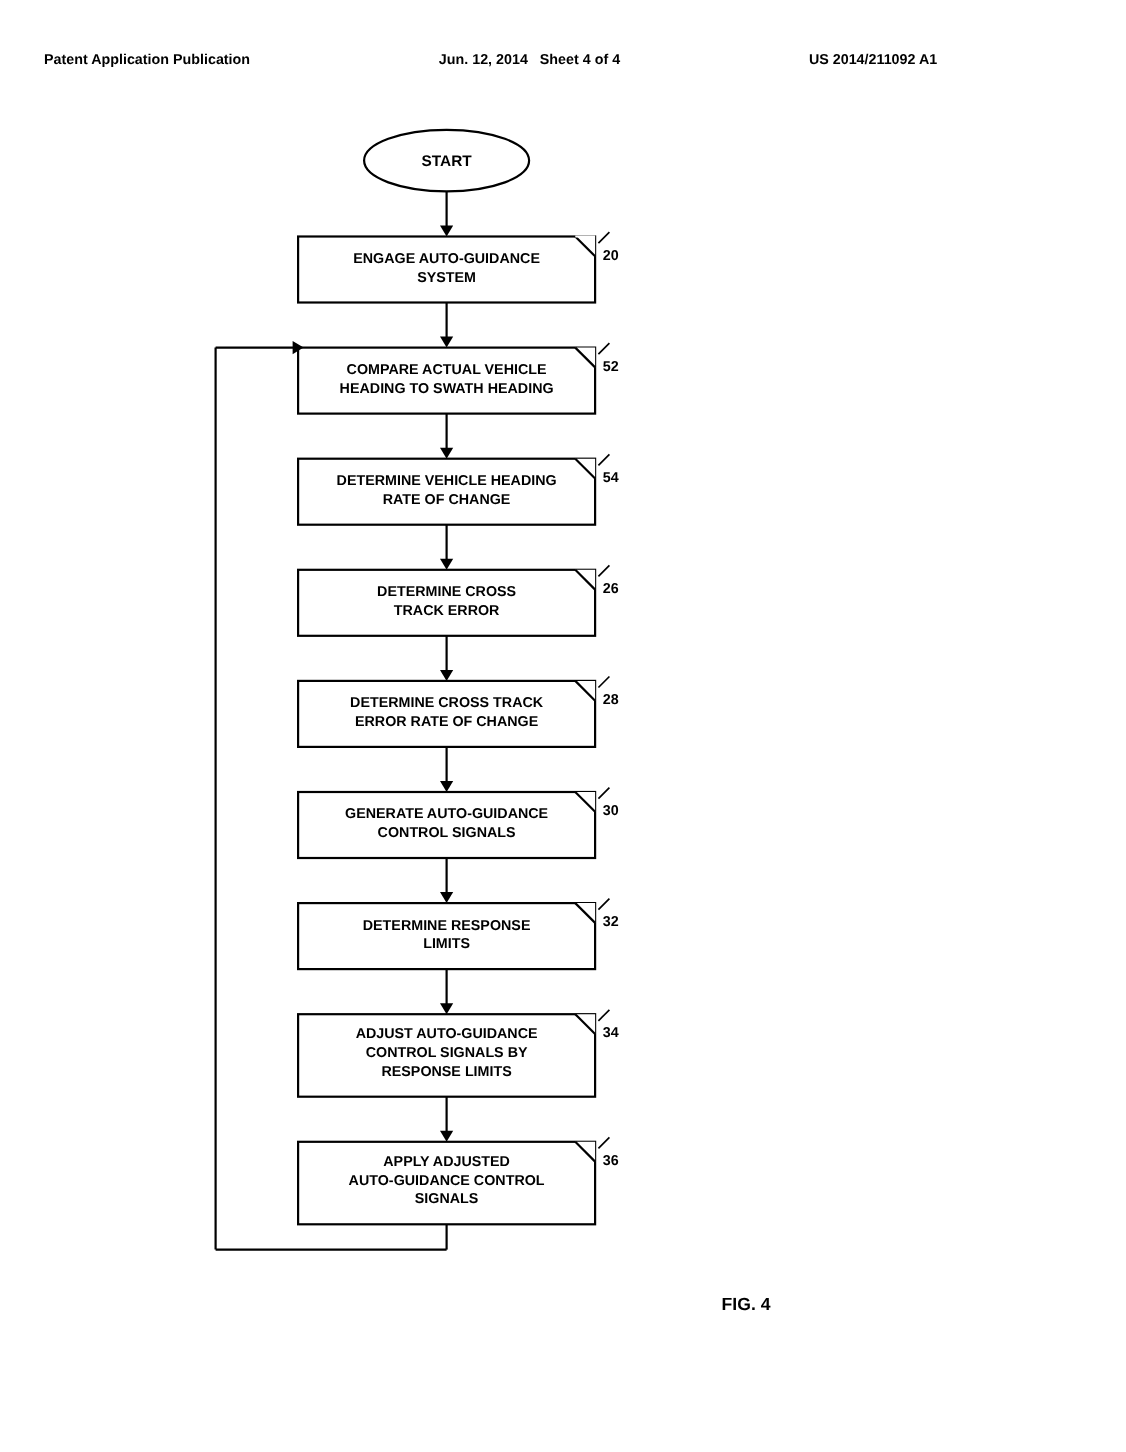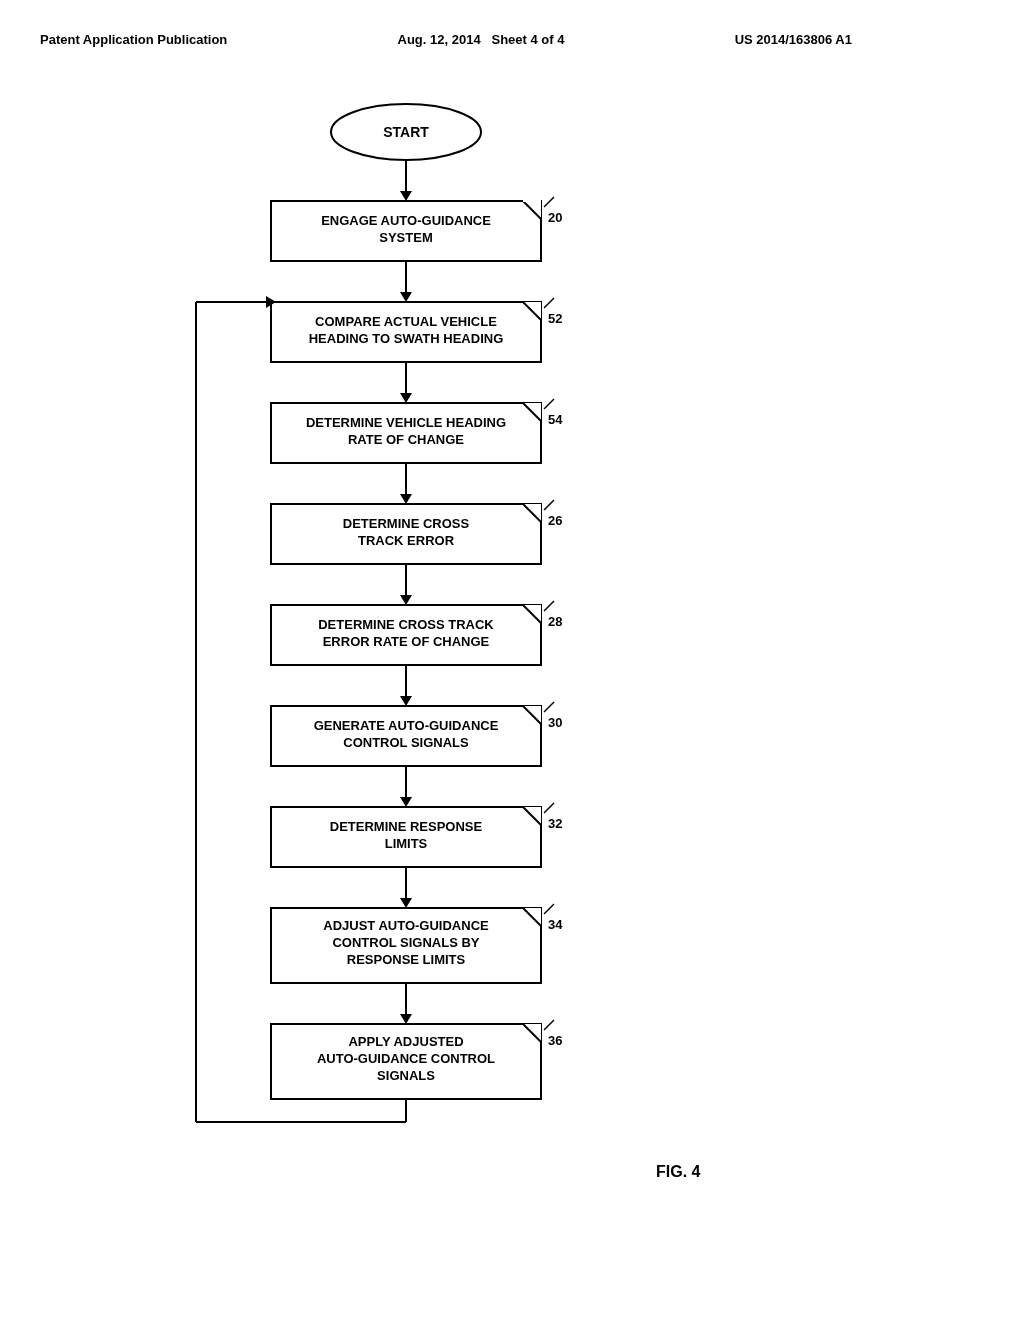--- a/index.html
+++ b/index.html
@@ -9,21 +9,21 @@
       width: 1024px;
       min-height: 1320px;
       position: relative;
       overflow-x: hidden;
     }
 
     .page {
       width: 892px;
       min-height: 1320px;
       background: #fff;
-      padding: 32px 40px;
+      padding: 46px 40px;
     }
 
     .header {
       display: flex;
       justify-content: space-between;
       align-items: flex-start;
       margin-bottom: 30px;
       font-size: 13px;
       font-weight: bold;
     }
@@ -39,24 +39,24 @@
     }
   </style>
 </head>
 <body>
 
 <div class="page">
 
   <div class="header">
     <div class="header-left">Patent Application Publication</div>
     <div class="header-center">
-      <span>Aug. 12, 2014</span>&nbsp;&nbsp;
+      <span>Jun. 12, 2014</span>&nbsp;&nbsp;
       <span>Sheet 4 of 4</span>
     </div>
-    <div class="header-right">US 2014/163806 A1</div>
+    <div class="header-right">US 2014/211092 A1</div>
   </div>
 
   <div style="display:flex; justify-content:flex-end; align-items:flex-start; position:relative;">
     <svg class="flowchart-svg" width="700" height="1170" viewBox="0 0 700 1170">
 
       <ellipse cx="310" cy="55" rx="75" ry="28" fill="white" stroke="black" stroke-width="2"></ellipse>
       <text x="310" y="60" text-anchor="middle" font-family="Arial" font-size="14" font-weight="bold">START</text>
 
       <line x1="310" y1="83" x2="310" y2="118" stroke="black" stroke-width="2"></line>
       <polygon points="304,114 316,114 310,124" fill="black"></polygon>

